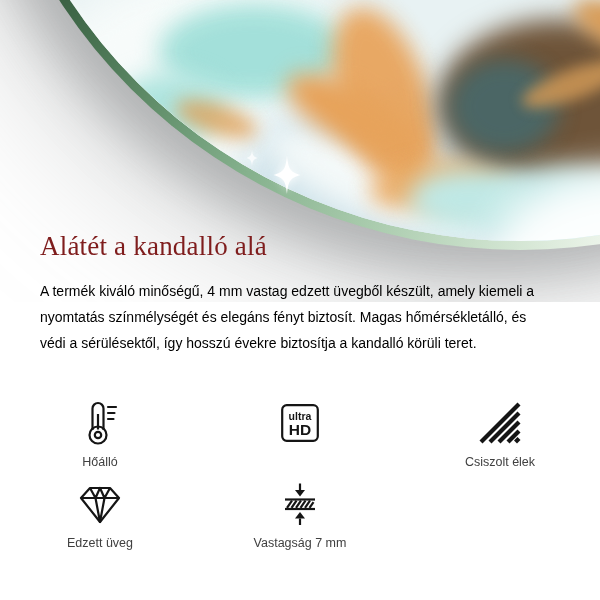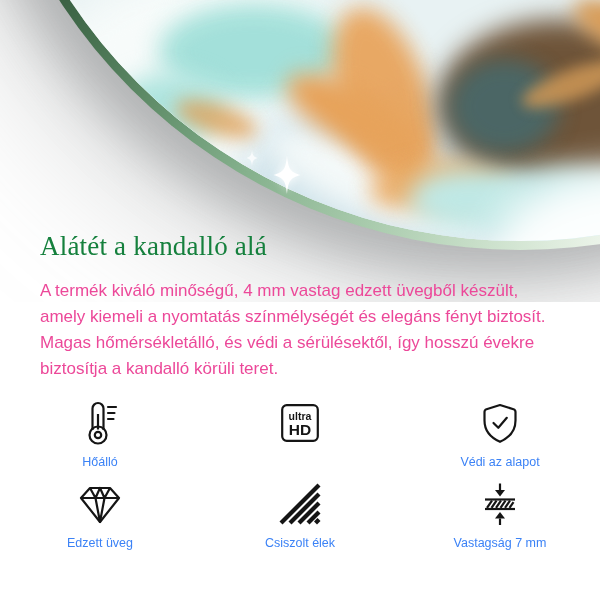--- a/index.html
+++ b/index.html
@@ -43,34 +43,34 @@
   .b15{left:590px;top:850px;width:120px;height:45px;background:#d99d58;filter:blur(10px);transform:rotate(25deg);}
   .b14{left:510px;top:1010px;width:280px;height:180px;background:#ffffff;filter:blur(20px);opacity:.95;}
   .sparkle{position:absolute;filter:drop-shadow(0 0 5px rgba(255,255,255,.95));}
   .sp1{left:268px;top:156px;}
   .sp2{left:244px;top:150px;opacity:.8;}
 
   
   .content{position:absolute;left:40px;top:228px;width:520px;}
   .title{
     margin:0;font-family:"Liberation Serif","DejaVu Serif",serif;
-    font-weight:400;font-size:27px;line-height:37px;color:#15803d;letter-spacing:.2px;
+    font-weight:400;font-size:27px;line-height:37px;color:#7f1d1d;letter-spacing:.2px;
   }
   .desc{
-    margin:13px 0 0 0;width:510px;font-size:17px;line-height:26px;color:#ec4899;
+    margin:13px 0 0 0;width:510px;font-size:14px;line-height:26px;color:#000000;
   }
 
   
   .features{
     position:absolute;left:0;top:398px;width:600px;
     display:grid;grid-template-columns:repeat(3,200px);row-gap:10px;
   }
   .feature{display:flex;flex-direction:column;align-items:center;}
   .ficon{height:50px;display:flex;align-items:center;justify-content:center;}
-  .flabel{margin-top:7px;font-size:12.5px;color:#3b82f6;}
+  .flabel{margin-top:7px;font-size:12.5px;color:#404040;}
   .ic{stroke:#151515;fill:none;stroke-width:2.2;}
   .badge-txt{font-family:"Liberation Sans",sans-serif;fill:#151515;}
 </style>
 </head>
 <body>
 
 <div class="stage">
 
   <div class="hero">
     <div class="disc">
@@ -128,55 +128,46 @@
     <div class="feature">
       <div class="ficon">
         <svg width="40" height="40" viewBox="0 0 40 40">
           <rect class="ic" x="2.2" y="2.2" width="35.6" height="35.6" rx="4.5" stroke-width="3"></rect>
           <text class="badge-txt" x="20" y="17" font-size="10.5" font-weight="600" text-anchor="middle">ultra</text>
           <text class="badge-txt" x="20" y="32" font-size="15.5" font-weight="800" text-anchor="middle">HD</text>
         </svg>
       </div>
     </div>
 
-    <div class="feature">
-      <div class="ficon">
-        <svg width="44" height="44" viewBox="0 0 44 44">
-          <path class="ic" stroke-linejoin="round" stroke-width="2.3" d="M22 4 L35.5 8.2 Q37.5 8.8 37.5 11 V19.5 C37.5 29.5 31 36.8 22 40.8 C13 36.8 6.5 29.5 6.5 19.5 V11 Q6.5 8.8 8.5 8.2 Z"></path>
-          <path class="ic" stroke-width="2.6" stroke-linecap="round" stroke-linejoin="round" d="M15.5 22 L20.3 26.8 L28.8 16.8"></path>
-        </svg>
-      </div>
-      <div class="flabel">Védi az alapot</div>
-    </div>
-
-    <div class="feature">
-      <div class="ficon">
-        <svg width="48" height="42" viewBox="0 0 48 42">
-          <path class="ic" stroke-linejoin="round" d="M5 15 L14 5 H34 L43 15 L24 39 Z"></path>
-          <line class="ic" x1="5" y1="15" x2="43" y2="15" stroke-width="2"></line>
-          <path class="ic" stroke-width="2" stroke-linejoin="round" d="M14 5 L19.5 15 L24 5 L28.5 15 L34 5"></path>
-          <path class="ic" stroke-width="2" stroke-linejoin="round" d="M19.5 15 L24 39 L28.5 15"></path>
-        </svg>
-      </div>
-      <div class="flabel">Edzett üveg</div>
-    </div>
 
     <div class="feature">
       <div class="ficon">
         <svg width="44" height="44" viewBox="0 0 44 44">
           <g stroke="#151515" stroke-width="4.2">
             <line x1="3" y1="41" x2="41" y2="3"></line>
             <line x1="12" y1="41" x2="41" y2="12"></line>
             <line x1="21" y1="41" x2="41" y2="21"></line>
             <line x1="30" y1="41" x2="41" y2="30"></line>
             <line x1="37.5" y1="41" x2="41" y2="37.5"></line>
           </g>
         </svg>
       </div>
       <div class="flabel">Csiszolt élek</div>
+    </div>
+
+    <div class="feature">
+      <div class="ficon">
+        <svg width="48" height="42" viewBox="0 0 48 42">
+          <path class="ic" stroke-linejoin="round" d="M5 15 L14 5 H34 L43 15 L24 39 Z"></path>
+          <line class="ic" x1="5" y1="15" x2="43" y2="15" stroke-width="2"></line>
+          <path class="ic" stroke-width="2" stroke-linejoin="round" d="M14 5 L19.5 15 L24 5 L28.5 15 L34 5"></path>
+          <path class="ic" stroke-width="2" stroke-linejoin="round" d="M19.5 15 L24 39 L28.5 15"></path>
+        </svg>
+      </div>
+      <div class="flabel">Edzett üveg</div>
     </div>
 
     <div class="feature">
       <div class="ficon">
         <svg width="44" height="44" viewBox="0 0 44 44">
           <line class="ic" x1="7" y1="17.5" x2="37" y2="17.5" stroke-width="2.4"></line>
           <line class="ic" x1="7" y1="27" x2="37" y2="27" stroke-width="2.4"></line>
           <g class="ic" stroke-width="2.1">
             <line x1="9" y1="25.8" x2="14" y2="18.7"></line>
             <line x1="13.5" y1="25.8" x2="18.5" y2="18.7"></line>

